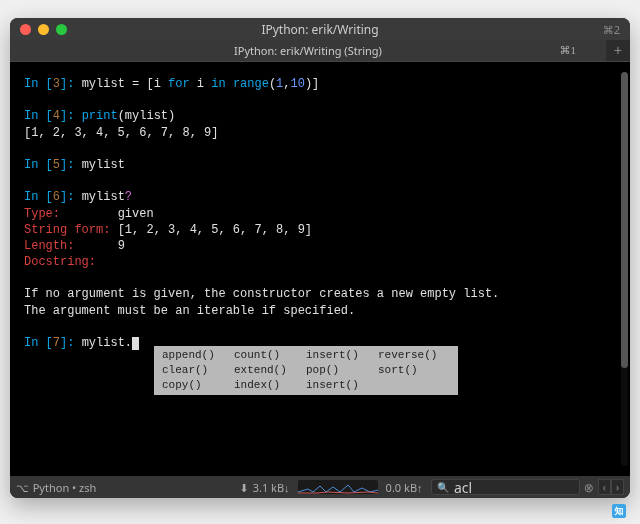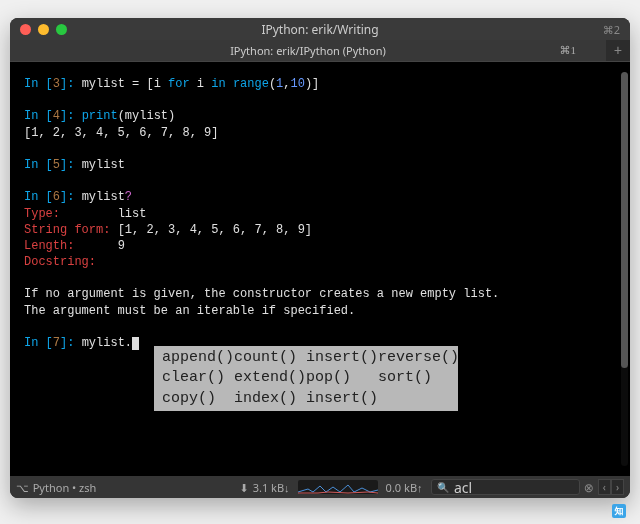--- a/index.html
+++ b/index.html
@@ -82,21 +82,21 @@
     display:inline-block; width:7px; height:13px;
     background:#ddd; vertical-align:text-bottom; margin-left:0px;
   }
   .completion {
     position: absolute;
     left: 144px;
     top: 284px;
     background: #b8b8b8;
     color: #222;
     padding: 2px 8px 2px 8px;
-    font-size: 15px;
+    font-size: 11px;
     line-height: 1.35;
   }
   .completion .row { display: flex; }
   .completion .cell { width: 72px; white-space: pre; }
   .statusbar {
     height: 22px;
     background: #353535;
     display: flex;
     align-items: center;
     color: #aaa;
@@ -152,40 +152,40 @@
       <div class="dot red"></div>
       <div class="dot yellow"></div>
       <div class="dot green"></div>
     </div>
     <div class="titlebar-title">IPython: erik/Writing</div>
     <div class="titlebar-right">⌘2</div>
   </div>
 
   <div class="tabbar">
     <div class="tab">
-      <span>IPython: erik/IPython (Python)</span>
+      <span>IPython: erik/Writing (String)</span>
       <span class="tab-right">⌘1</span>
     </div>
     <div class="tab-add">+</div>
   </div>
 
   <div class="terminal">
 
     <div class="line"><span class="c-green">In </span><span class="c-green">[</span><span class="c-brown">3</span><span class="c-green">]: </span><span class="c-white">mylist = [i </span><span class="c-green">for</span><span class="c-white"> i </span><span class="c-green">in</span><span class="c-white"> </span><span class="c-green">range</span><span class="c-white">(</span><span class="c-blue">1</span><span class="c-white">,</span><span class="c-blue">10</span><span class="c-white">)]</span></div>
     <div class="line">&nbsp;</div>
 
     <div class="line"><span class="c-green">In </span><span class="c-green">[</span><span class="c-brown">4</span><span class="c-green">]: </span><span class="c-green">print</span><span class="c-white">(mylist)</span></div>
     <div class="line c-white">[1, 2, 3, 4, 5, 6, 7, 8, 9]</div>
     <div class="line">&nbsp;</div>
 
     <div class="line"><span class="c-green">In </span><span class="c-green">[</span><span class="c-brown">5</span><span class="c-green">]: </span><span class="c-white">mylist</span></div>
     <div class="line">&nbsp;</div>
 
     <div class="line"><span class="c-green">In </span><span class="c-green">[</span><span class="c-brown">6</span><span class="c-green">]: </span><span class="c-white">mylist</span><span class="c-magenta">?</span></div>
-    <div class="line"><span class="c-red">Type:</span><span class="c-white">        </span><span class="c-white">list</span></div>
+    <div class="line"><span class="c-red">Type:</span><span class="c-white">        </span><span class="c-white">given</span></div>
     <div class="line"><span class="c-red">String form:</span><span class="c-white"> </span><span class="c-white">[1, 2, 3, 4, 5, 6, 7, 8, 9]</span></div>
     <div class="line"><span class="c-red">Length:</span><span class="c-white">      </span><span class="c-white">9</span></div>
     <div class="line"><span class="c-red">Docstring:</span></div>
     <div class="line">&nbsp;</div>
     <div class="line c-white">If no argument is given, the constructor creates a new empty list.</div>
     <div class="line c-white">The argument must be an iterable if specified.</div>
     <div class="line">&nbsp;</div>
 
     <div class="line"><span class="c-green">In </span><span class="c-green">[</span><span class="c-brown">7</span><span class="c-green">]: </span><span class="c-white">mylist.</span><span class="cursor"></span></div>
 

